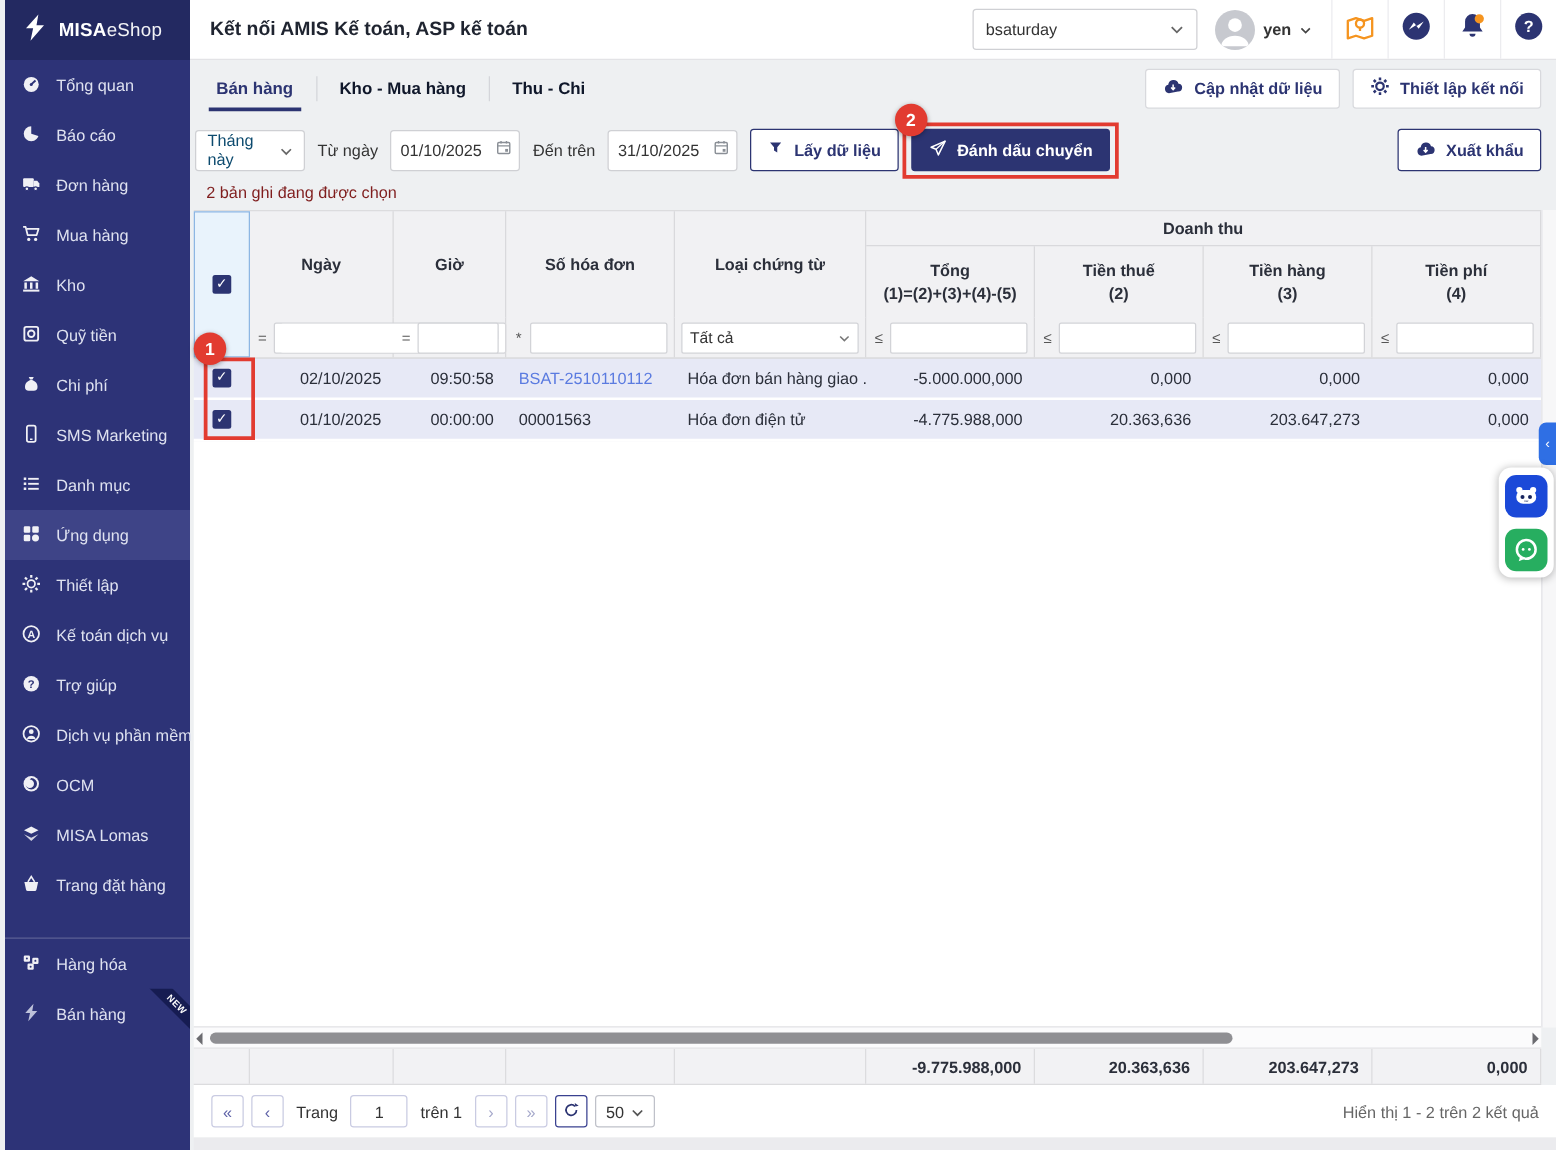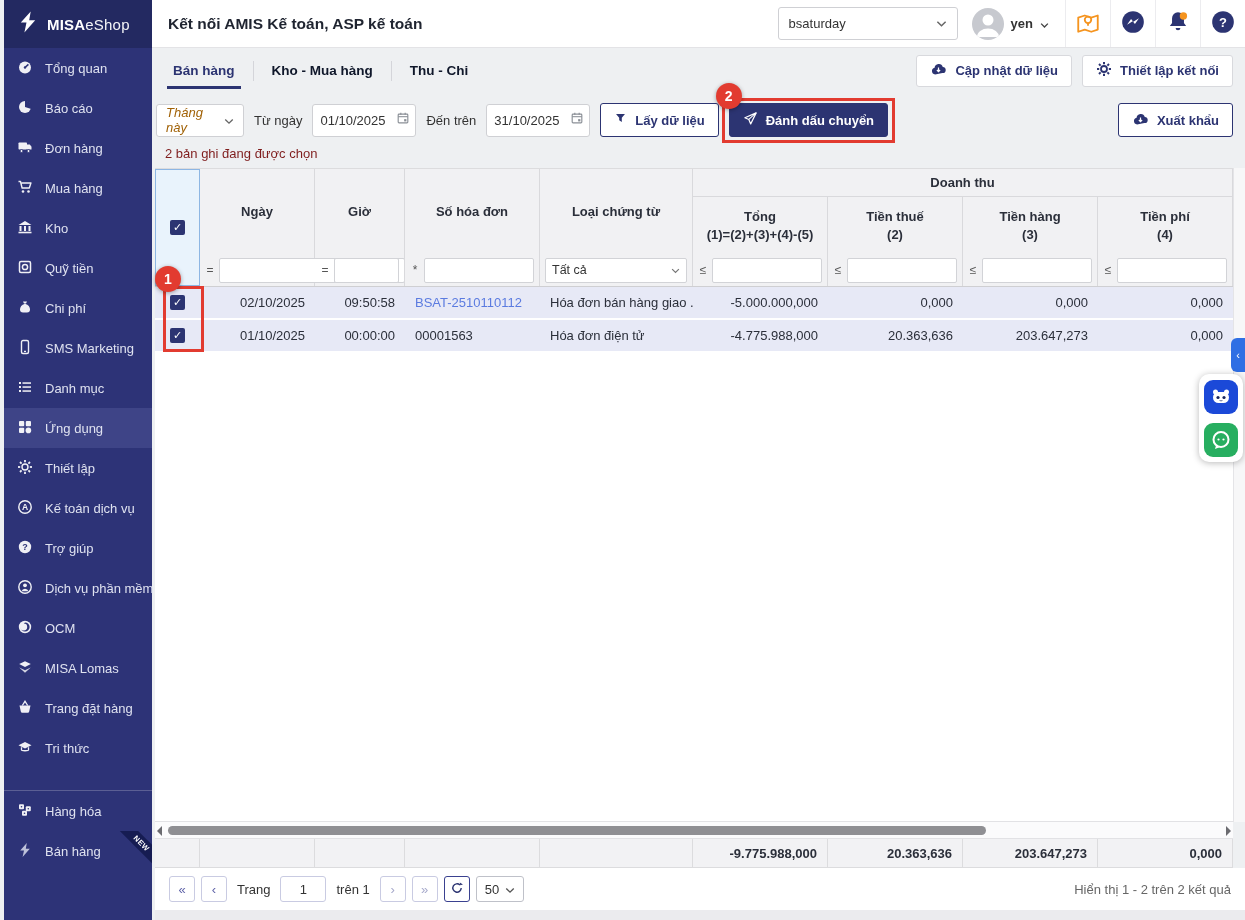--- a/index.html
+++ b/index.html
@@ -48,21 +48,21 @@
   .tab-sep { width:1px; height:20px; background:#d4d5da; }
   .tabbar-right { margin-left:auto; display:flex; gap:10px; padding-right:12px; }
   .btn { height:32px; border-radius:3px; display:inline-flex; align-items:center; gap:8px;
     padding:0 13px; font-size:13px; font-weight:bold; cursor:pointer; background:#fff;
     border:1px solid #d8d9dd; color:#2c3472; white-space:nowrap; }
   .btn.outline-strong { border:1px solid #2c3472; }
   .btn.primary { background:#2c3472; color:#fff; border:1px solid #2c3472; }
 
   .filterbar { display:flex; align-items:center; gap:10px; padding:10px 12px 0 8px; flex:none; }
   .select-box { height:33px; background:#fff; border:1px solid #cfd0d4; border-radius:3px;
-    display:flex; align-items:center; gap:6px; padding:0 9px; font-size:13px; color:#a16207; cursor:pointer;font-style:italic; }
+    display:flex; align-items:center; gap:6px; padding:0 9px; font-size:13px; color:#0c4a6e; cursor:pointer; }
   .select-box .grow { flex:1; }
   .fld-label { font-size:13px; color:#333; }
   .date-input { width:104px; height:33px; background:#fff; border:1px solid #cfd0d4; border-radius:3px;
     display:flex; align-items:center; padding:0 7px; gap:4px; }
   .date-input input { border:0; outline:0; width:72px; font-size:13px; color:#333;
     font-family:inherit; background:transparent; }
   .mark-wrap { position:relative; }
   .ann-rect { position:absolute; border:3px solid #e23b30; z-index:30; pointer-events:none; }
   .ann-badge { position:absolute; width:26px; height:26px; border-radius:50%; background:#e23b30;
     color:#fff; font-size:14px; font-weight:bold; display:flex; align-items:center; justify-content:center;
@@ -286,27 +286,20 @@
         </svg></span>
     <span>MISA Lomas</span>
   </div>
   <div class="sb-item">
     <span><svg width="16" height="16" viewBox="0 0 16 16">
           <path d="M2.5 6.5 h11 l-1.3 6 a1.5 1.5 0 0 1 -1.5 1.2 h-5.4 a1.5 1.5 0 0 1 -1.5 -1.2 Z" fill="#fff"></path>
           <path d="M5.3 6.5 L8 2.3 l2.7 4.2" fill="none" stroke="#fff" stroke-width="1.3"></path>
         </svg></span>
     <span>Trang đặt hàng</span>
   </div>
-  <div class="sb-item">
-    <span><svg width="16" height="16" viewBox="0 0 16 16">
-          <path d="M1.5 6.2 L8 3 l6.5 3.2 L8 9.4 Z" fill="#fff"></path>
-          <path d="M4.5 8.3 v2.7 c0 1 7 1 7 0 V8.3" fill="none" stroke="#fff" stroke-width="1.3"></path>
-        </svg></span>
-    <span>Tri thức</span>
-  </div>
 
   <div class="sb-divider"></div>
 
   <div class="sb-item">
     <span><svg width="16" height="16" viewBox="0 0 16 16">
           <g fill="#fff">
             <rect x="2" y="2.3" width="5" height="5" rx="1"></rect>
             <rect x="8.8" y="4.2" width="5" height="5" rx="1"></rect>
             <rect x="5" y="8.8" width="5" height="5" rx="1"></rect>
           </g>

